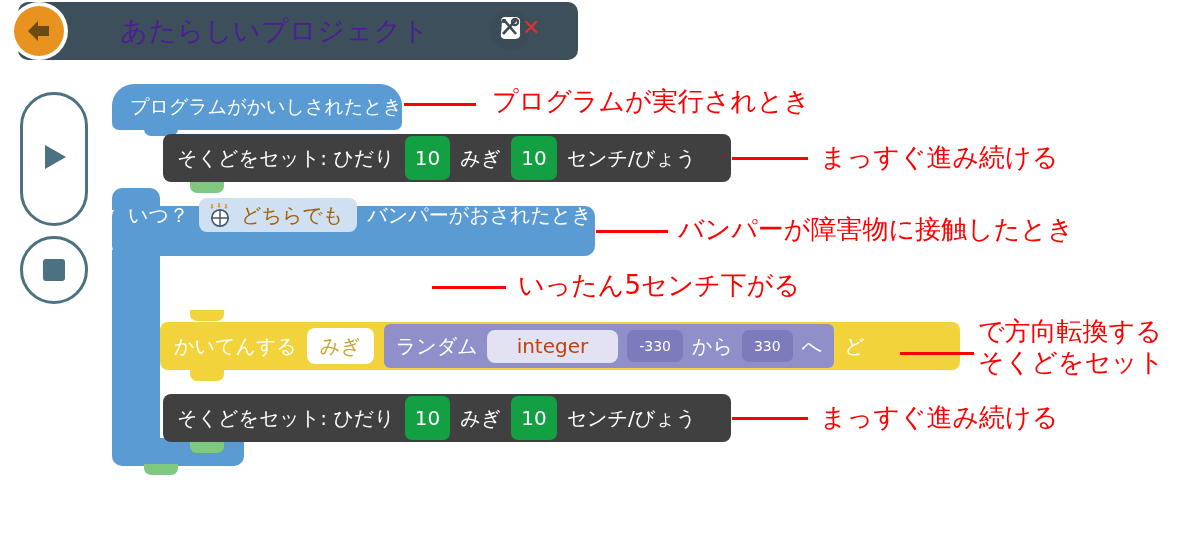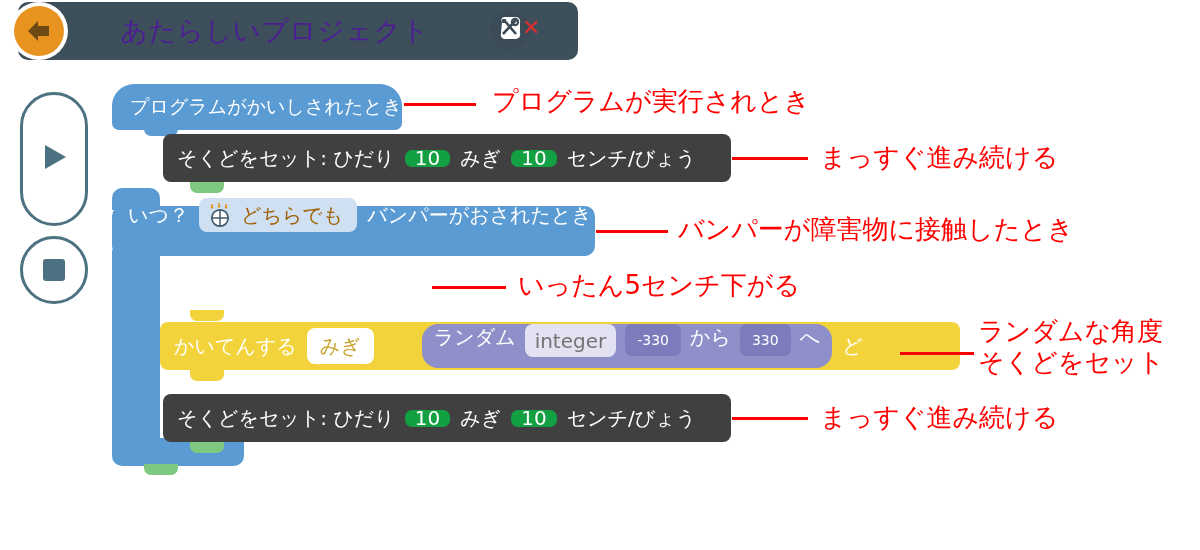--- a/index.html
+++ b/index.html
@@ -51,21 +51,21 @@
     border:3px solid #4c7281;border-radius:50%;background:#ffffff;
     display:flex;align-items:center;justify-content:center;
   }
   .stop-sq{width:22px;height:22px;background:#4c7281;border-radius:3px;}
 
   
   .blk{position:absolute;display:flex;align-items:center;box-sizing:border-box;}
   .blk-txt{color:#ffffff;font-size:20px;white-space:nowrap;}
   .field{
     border-radius:7px;display:flex;align-items:center;justify-content:center;
-    font-size:20px;color:#ffffff;padding:8px 10px;min-width:32px;height:17px;
+    font-size:20px;color:#ffffff;padding:8px 10px;min-width:32px;height:44px;
     box-sizing:border-box;
   }
 
   
   .hat{
     left:112px;top:84px;width:290px;height:46px;
     background:#5a9bd4;border-radius:22px 22px 7px 7px;padding-left:18px;
   }
   .hat .blk-txt{font-size:19px;}
   .hat-notch{
@@ -121,31 +121,31 @@
   .white-drop{
     background:#ffffff;border-radius:8px;height:36px;padding:0 13px;
     display:flex;align-items:center;color:#c8a52c;font-size:20px;
   }
   .yellow-notch{
     position:absolute;width:34px;height:11px;background:#f2d33c;border-radius:0 0 7px 7px;
   }
 
   
   .purple{
-    background:#8f8fc9;border-radius:16px;height:44px;padding:0 12px;gap:9px;
-    display:flex;margin-left:38px;
+    background:#8f8fc9;border-radius:6px;height:44px;padding:0 12px;gap:9px;
+    display:flex;align-items:center;
   }
   .purple .p-txt{color:#ffffff;font-size:20px;white-space:nowrap;}
   .purple .p-field{
     background:#7c7cbd;border-radius:7px;color:#ffffff;font-size:14px;
     padding:3px 12px;display:flex;align-items:center;height:32px;box-sizing:border-box;
   }
   .purple .p-drop{
-    background:#e2e2f2;border-radius:8px;color:#737373;font-size:20px;
-    padding:3px 10px;display:flex;align-items:center;height:33px;box-sizing:border-box;
+    background:#e2e2f2;border-radius:8px;color:#c2410c;font-size:20px;
+    padding:3px 30px;display:flex;align-items:center;height:33px;box-sizing:border-box;
   }
 
   
   .ann{position:absolute;color:#ff0000;font-size:26px;white-space:nowrap;line-height:1.18;}
   .lead{position:absolute;background:#ff0000;height:3px;}
 </style>
 </head>
 <body>
 
 <div class="stage">
@@ -260,20 +260,20 @@
   <div class="ann" style="left:820px;top:142px;">まっすぐ進み続ける</div>
 
   <div class="lead" style="left:596px;top:230px;width:72px;"></div>
   <div class="ann" style="left:678px;top:214px;">バンパーが障害物に接触したとき</div>
 
   <div class="lead" style="left:432px;top:286px;width:74px;"></div>
   <div class="ann" style="left:518px;top:270px;">いったん5センチ下がる</div>
 
   <div class="lead" style="left:900px;top:352px;width:74px;"></div>
   <div class="ann" style="left:978px;top:316px;">
-    <span>ランダムな角度</span><br>
+    <span>で方向転換する</span><br>
     <span>そくどをセット</span>
   </div>
 
   <div class="lead" style="left:732px;top:417px;width:76px;"></div>
   <div class="ann" style="left:820px;top:402px;">まっすぐ進み続ける</div>
 
 </div>
 
 </body></html>

